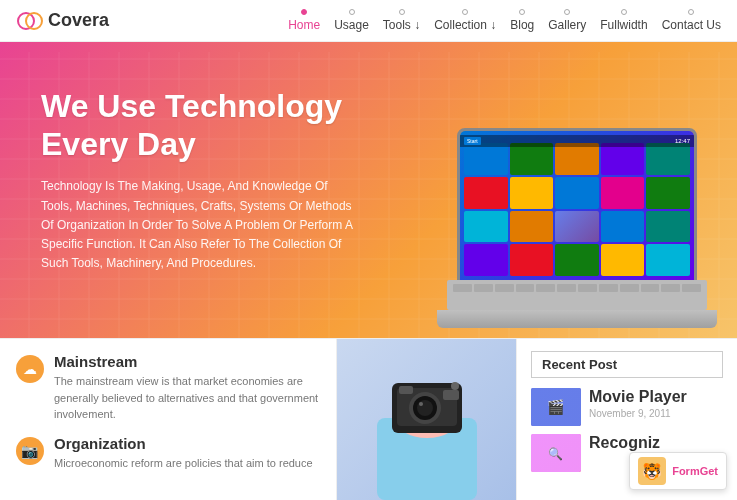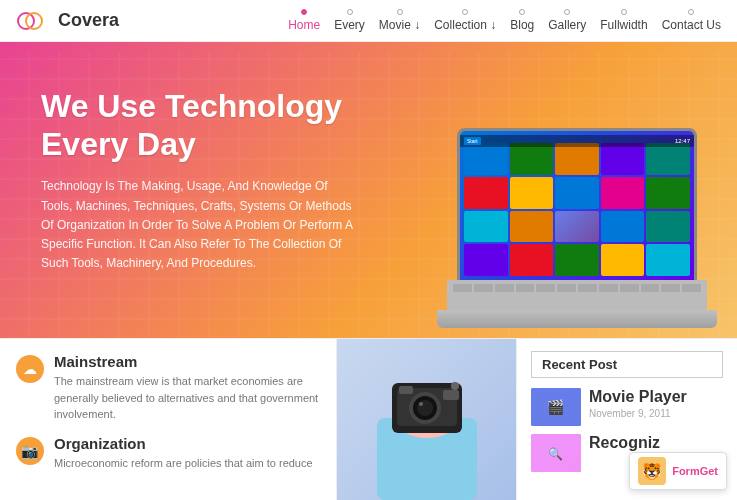--- a/index.html
+++ b/index.html
@@ -11,21 +11,21 @@
       align-items: center;
       justify-content: space-between;
       padding: 8px 16px;
       background: #fff;
       border-bottom: 1px solid #eee;
       height: 42px;
     }
     .logo {
       display: flex;
       align-items: center;
-      gap: 14px;
+      gap: 4px;
       font-size: 18px;
       font-weight: bold;
       color: #333;
     }
     .logo-icon {
       width: 28px;
       height: 28px;
     }
     .nav {
       display: flex;
@@ -364,25 +364,25 @@
     </svg>
     <span>Covera</span>
   </div>
   <nav class="nav">
     <a class="nav-item active">
       <span class="nav-dot"></span>
       <span>Home</span>
     </a>
     <a class="nav-item">
       <span class="nav-dot"></span>
-      <span>Every</span>
-    </a>
-    <a class="nav-item">
-      <span class="nav-dot"></span>
-      <span>Movie ↓</span>
+      <span>Usage</span>
+    </a>
+    <a class="nav-item">
+      <span class="nav-dot"></span>
+      <span>Tools ↓</span>
     </a>
     <a class="nav-item">
       <span class="nav-dot"></span>
       <span>Collection ↓</span>
     </a>
     <a class="nav-item">
       <span class="nav-dot"></span>
       <span>Blog</span>
     </a>
     <a class="nav-item">

